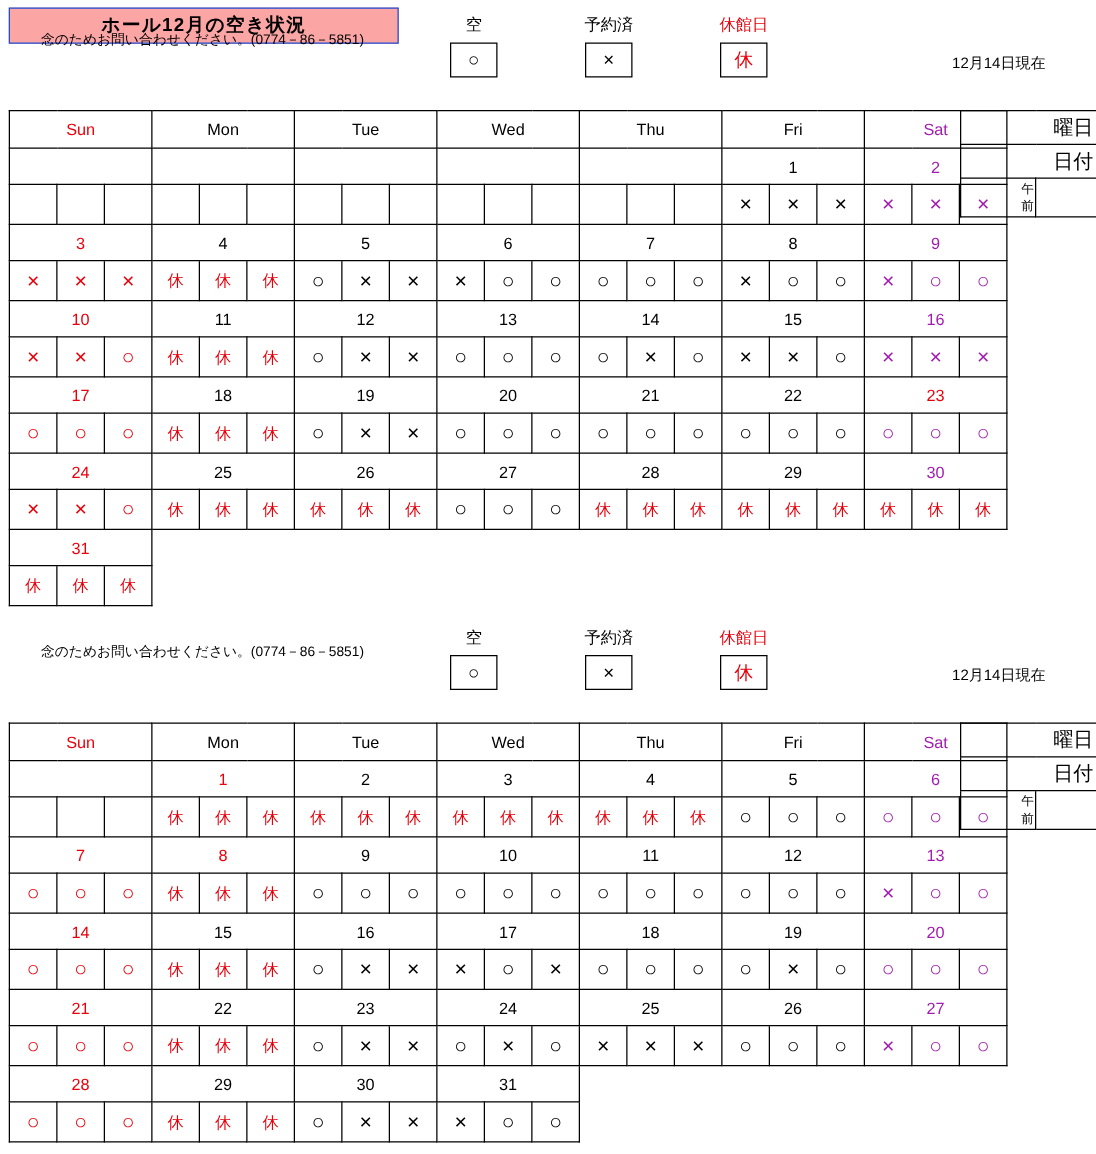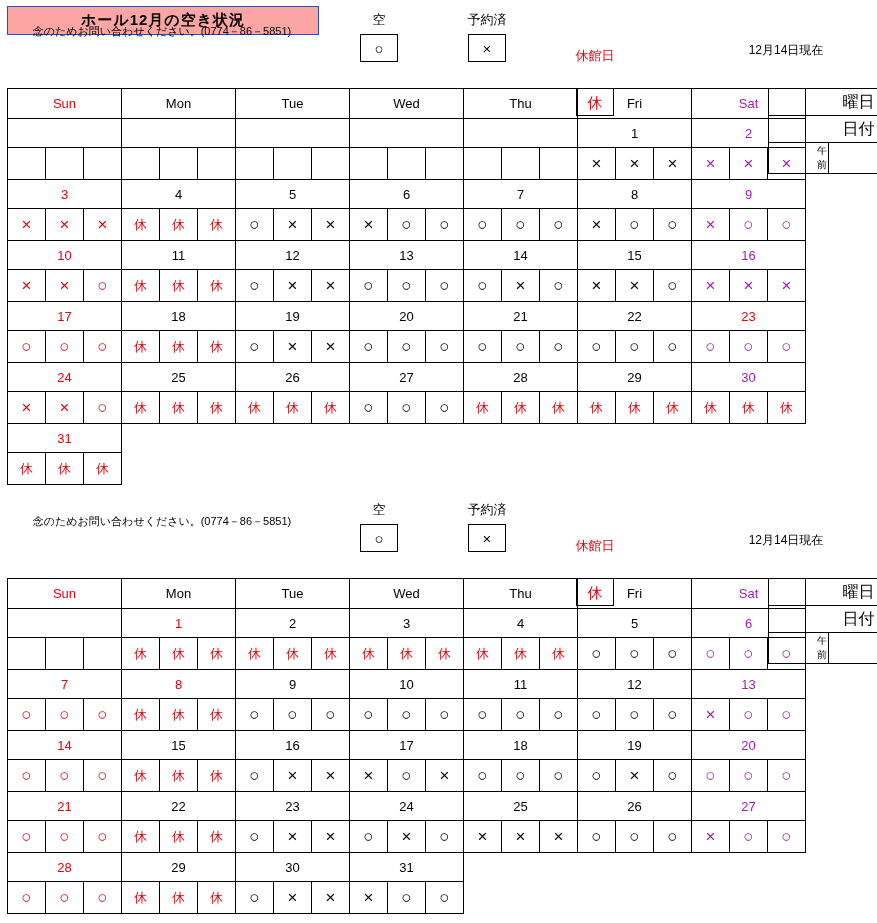--- a/index.html
+++ b/index.html
@@ -14,23 +14,23 @@
   .hdr{position:absolute;left:0;width:877px;}
   .hdr .titlebox{position:absolute;left:7px;top:0;width:310px;height:27px;background:#fca5a5;border:1px solid #1d4ed8;
       display:flex;align-items:center;justify-content:center;font-weight:bold;font-size:15px;letter-spacing:1px;}
   .hdr .note{position:absolute;left:7px;top:12px;width:310px;height:26px;display:flex;align-items:center;justify-content:center;
       font-size:11px;}
   .legend{position:absolute;top:0;width:104px;}
   .legend .lab{height:27px;display:flex;align-items:center;justify-content:center;font-size:13px;}
   .legend .mark{height:30px;display:flex;align-items:center;justify-content:center;}
   .legend .mbox{width:36px;height:26px;border:1px solid #000;display:flex;align-items:center;justify-content:center;
       font-size:15px;line-height:1;}
-  .red{color:#e8000b;margin-top:36px;}
+  .red{color:#e8000b;}
   .blue{color:#a21caf;}
-  .asof{position:absolute;right:16px;width:150px;text-align:center;font-size:12px;}
+  .asof{position:absolute;right:3px;width:150px;text-align:center;font-size:12px;}
 
   
   .cal{position:absolute;left:7px;}
   .cal td{width:35px;height:24px;}
   .cal td.dow{height:27px;font-size:13px;}
   .cal td.num{height:26px;font-size:13px;}
   .cal td.mark{height:29px;font-size:17px;line-height:1;}
   .cal td.markred{height:29px;font-size:13px;color:#e8000b;}
   .cal td.none{border:none;}
 

